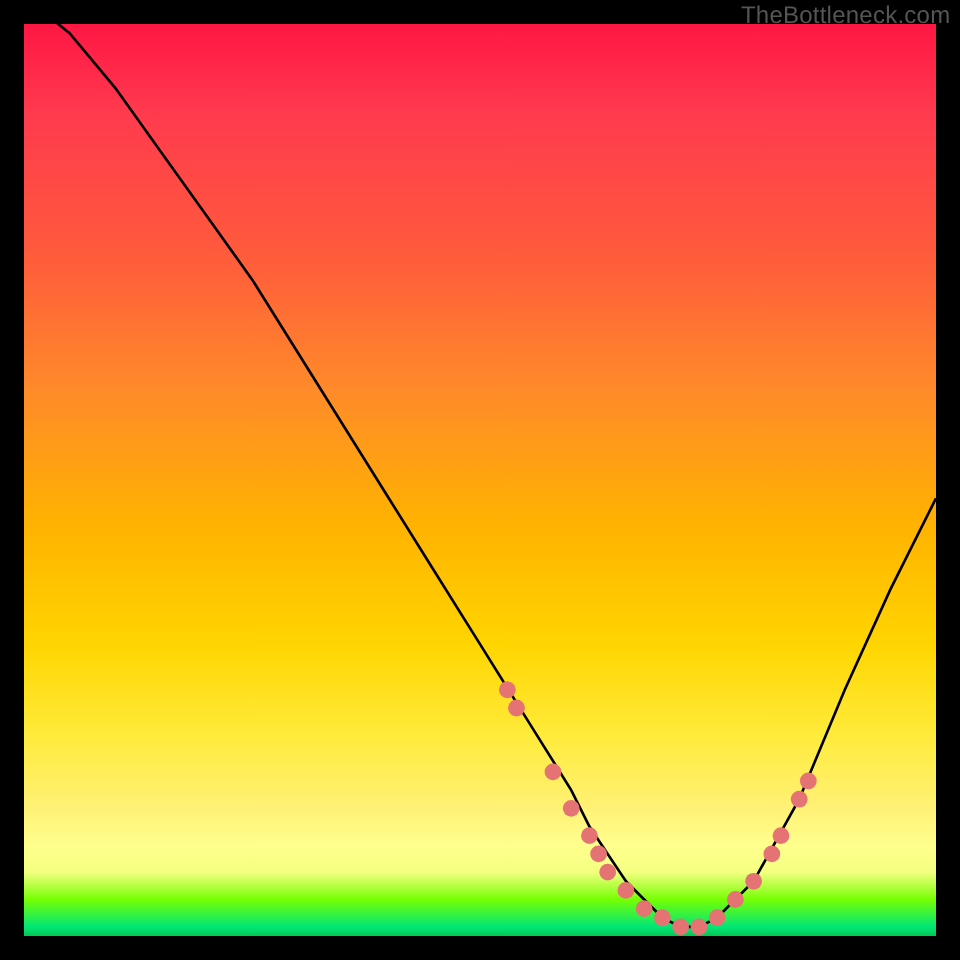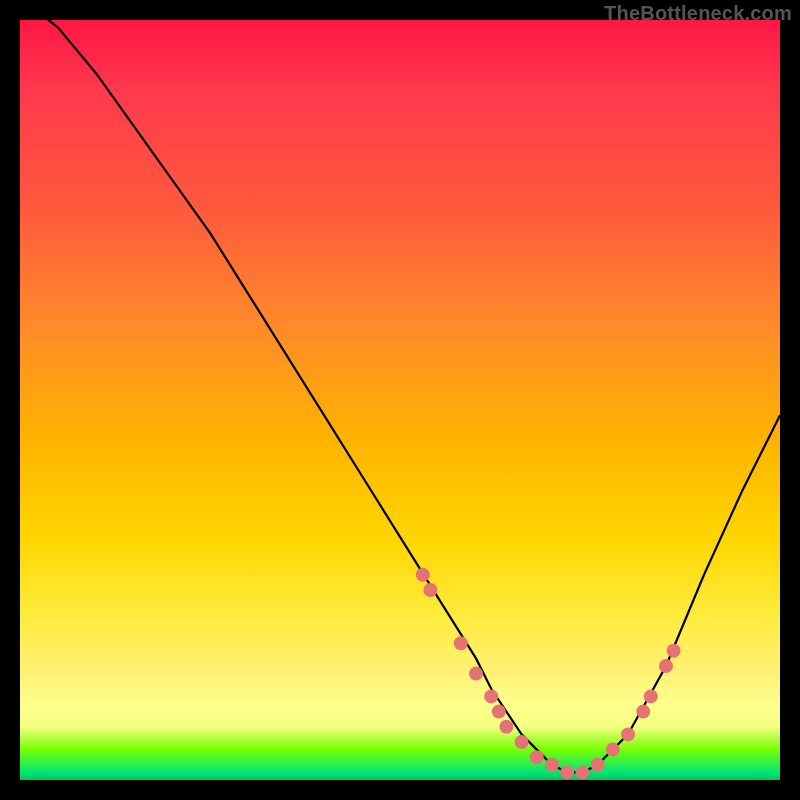--- a/index.html
+++ b/index.html
@@ -46,21 +46,20 @@
   }
   .watermark {
     position: absolute;
     top: 2px;
     right: 8px;
     font-family: Arial, Helvetica, sans-serif;
     font-size: 20px;
     color: #555;
     letter-spacing: 0.2px;
     user-select: none;
-    font-weight: bold;
   }
 </style>
 </head>
 <body>
 
 <div class="frame">
   <div class="plot-area">
     <div class="gradient-bg"></div>
     <svg class="curve-svg" viewBox="0 0 760 760" preserveAspectRatio="none">
       <path id="curve-path" fill="none" stroke="#000" stroke-width="2.2" d="M0.0 -22.8 L38.0 7.6 L76.0 53.2 L114.0 106.4 L152.0 159.6 L190.0 212.8 L228.0 273.6 L266.0 334.4 L304.0 395.2 L342.0 456.0 L380.0 516.8 L418.0 577.6 L456.0 638.4 L471.2 668.8 L486.4 691.6 L501.6 714.4 L516.8 729.6 L532.0 744.8 L547.2 752.4 L562.4 752.4 L577.6 744.8 L608.0 714.4 L646.0 646.0 L684.0 554.8 L722.0 471.2 L760.0 395.2"></path>

